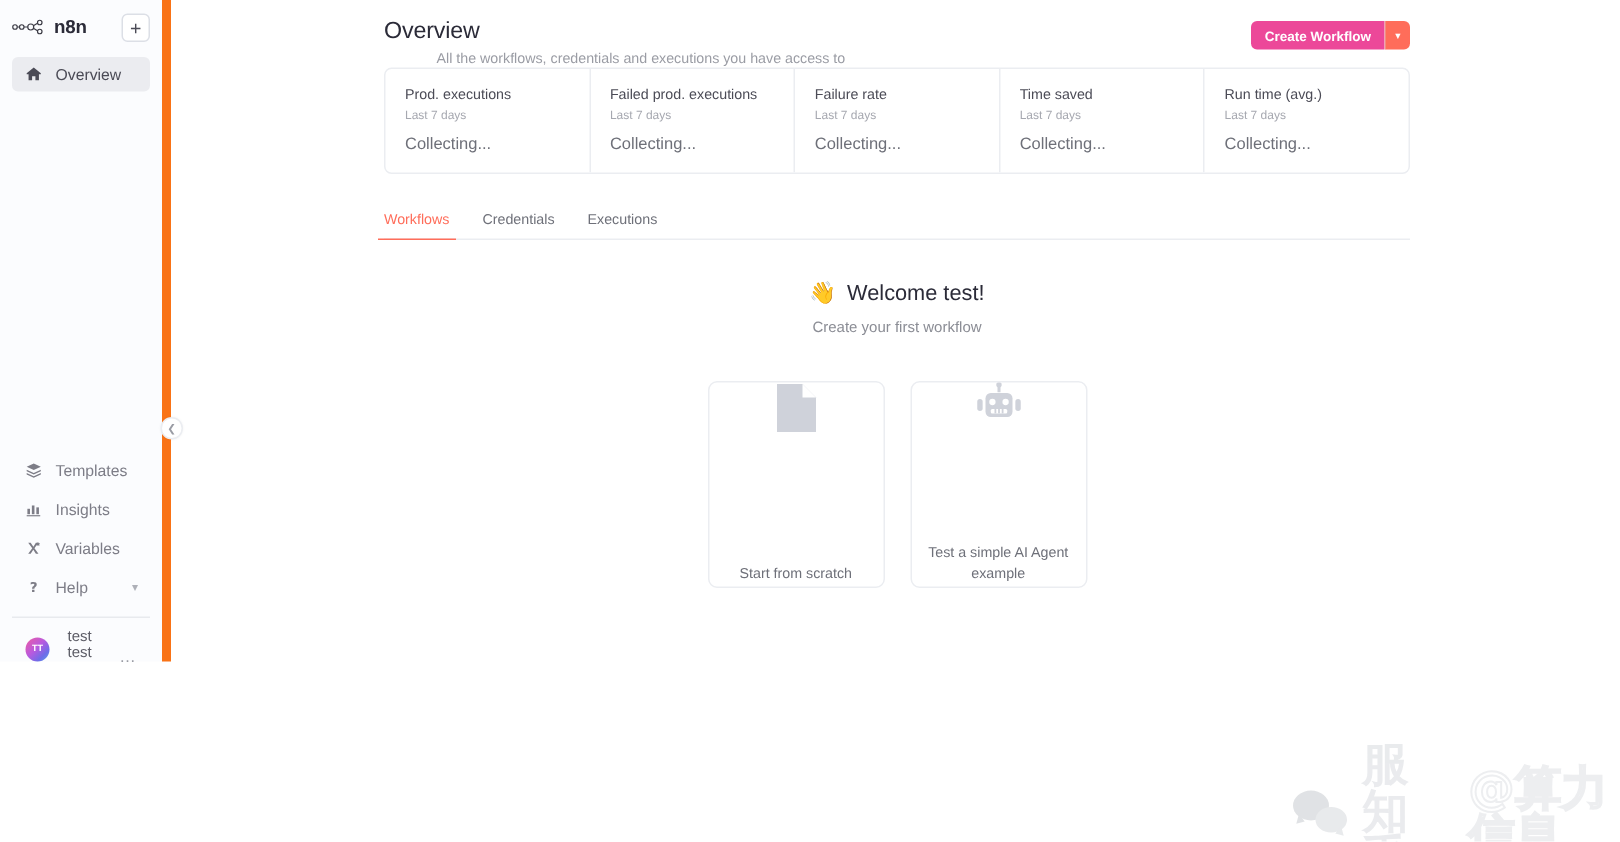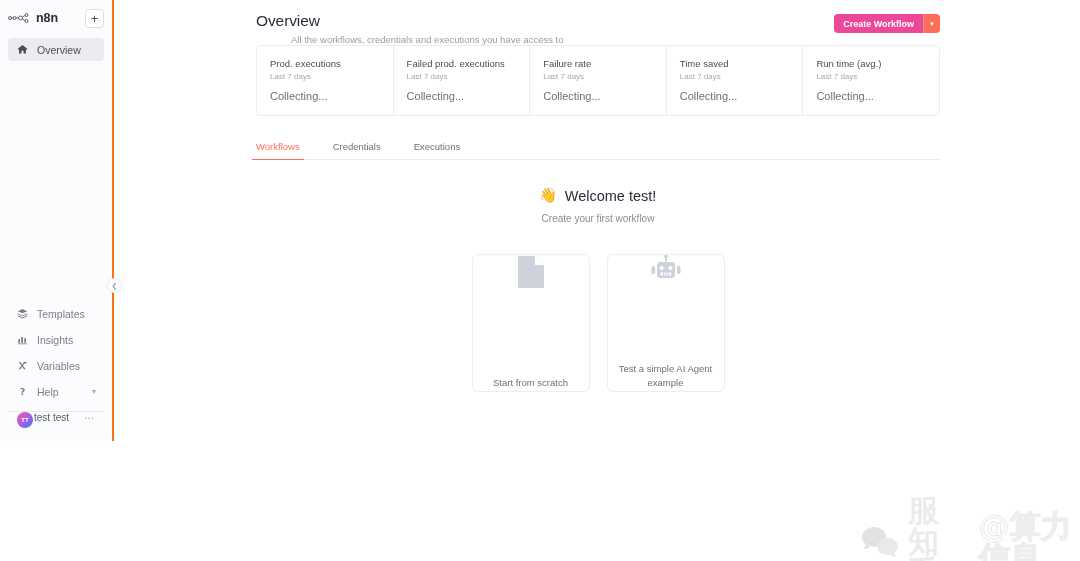--- a/index.html
+++ b/index.html
@@ -8,21 +8,21 @@
     background: #ffffff;
     font-family: "Liberation Sans", sans-serif;
     overflow: hidden;
   }
   .app { position: relative; width: 1080px; height: 561px; display: flex; }
 
   
   .sidebar {
     width: 114px; height: 441px;
     background: #fbfcfe;
-    border-right: 2px solid #f97316;
+    border-right: 6px solid #f97316;
     display: flex; flex-direction: column;
     position: relative;
     flex: 0 0 114px;
   }
   .sb-top { padding: 7px 8px 0 8px; }
   .logo-row {
     display: flex; align-items: center; gap: 6px;
     height: 22px; margin-bottom: 9px;
   }
   .logo-mark { width: 22px; height: 14px; flex: 0 0 22px; }
@@ -49,21 +49,21 @@
   .nav-item.active { background: #ebecf0; color: #4b4b56; font-weight: 400; }
   .nav-item .ic { width: 13px; height: 13px; flex: 0 0 13px; display: flex; align-items: center; justify-content: center; }
   .sb-spacer { flex: 1 1 auto; }
   .sb-bottom { padding: 0 8px 0 8px; }
   .sb-bottom .nav-item { height: 25px; margin-bottom: 1px; }
   .chev-sm { margin-left: auto; color: #aeb0b8; font-size: 8px; }
 
   .user-row {
     border-top: 1px solid #e8eaee;
     height: 30px; margin-top: 7px;
-    display: flex; align-items: flex-start; gap: 1px;
+    display: flex; align-items: flex-end; gap: 12px;
     padding: 0 9px;
     cursor: pointer;
   }
   .avatar {
     width: 16px; height: 16px; border-radius: 50%;
     background: linear-gradient(135deg,#ef5ba1 0%,#b85adf 45%,#6e6ce8 75%,#57a8e8 100%);
     color: #fff; font-size: 6px; font-weight: 700;
     display: flex; align-items: center; justify-content: center;
     flex: 0 0 16px;
   }
@@ -108,21 +108,21 @@
     border: 1px solid #ebedf1; border-radius: 5px;
     background: #fff; display: flex; overflow: hidden;
   }
   .stat { flex: 1 1 0; padding: 12px 13px 13px 13px; border-right: 1px solid #ebedf1; }
   .stat:last-child { border-right: none; }
   .stat-label { font-size: 9.5px; color: #4b4b56; }
   .stat-period { font-size: 8px; color: #a6a8b0; margin-top: 3px; }
   .stat-value { font-size: 11px; color: #6e7079; margin-top: 9px; }
 
   
-  .tabs { margin-top: 25px; display: flex; gap: 33px; border-bottom: 1px solid #ebedf1; }
+  .tabs { margin-top: 25px; display: flex; gap: 22px; border-bottom: 1px solid #ebedf1; }
   .tab {
     font-size: 9.5px; color: #6e7079; padding-bottom: 7px;
     cursor: pointer; position: relative;
   }
   .tab.active { color: #ff6d5a; }
   .tab.active::after {
     content: ""; position: absolute; left: -4px; right: -4px; bottom: -1px;
     height: 1.5px; background: #ff6d5a;
   }
 

